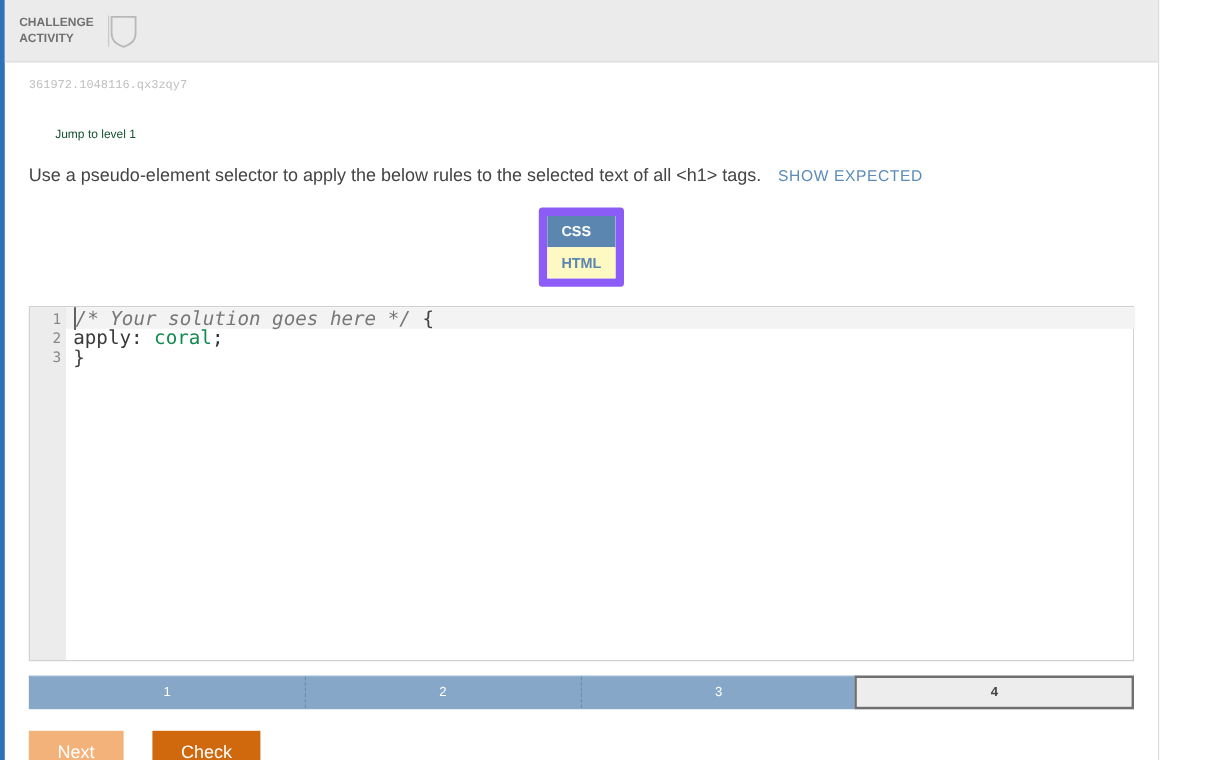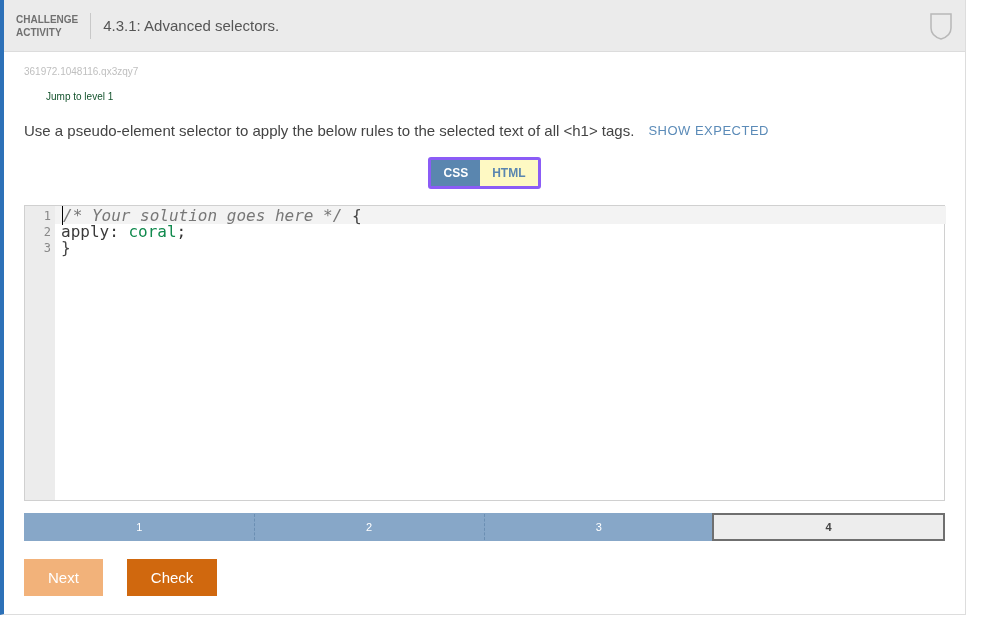--- a/index.html
+++ b/index.html
@@ -9,27 +9,27 @@
     display: flex; align-items: center;
     background: #ebebeb; height: 52px;
     padding: 0 12px;
     border-bottom: 1px solid #dcdcdc;
   }
   .chlabel { font-size: 10px; font-weight: bold; color: #707070; line-height: 1.3; padding-right: 12px; border-right: 1px solid #c8c8c8; }
   .title { font-size: 15px; color: #555; padding-left: 12px; flex: 1; }
   .shield { width: 24px; height: 28px; }
   .shield svg path { fill: none; stroke: #b8b8b8; stroke-width: 1.5; }
   .body { padding: 14px 20px 18px 20px; position: relative; }
-  .refid { font-size: 10px; color: #bfbfbf; margin-bottom: 14px; }
+  .refid { font-size: 10px; color: #bfbfbf; margin-bottom: 30px; font-family: Liberation Mono, monospace; }
   .jump { color: #14532d; font-size: 10px; margin-left: 22px; margin-bottom: 20px; cursor: pointer; }
   .instrrow { display: flex; align-items: center; gap: 14px; margin-bottom: 18px; }
   .instr { font-size: 15px; color: #444; }
   .showexp { color: #5b8bb8; font-size: 13px; letter-spacing: .5px; cursor: pointer; }
   .tabs { display: flex; justify-content: center; margin-bottom: 16px; }
-  .tabgroup { display: inline-flex; border: 3px solid #8b5cf6; border-radius: 3px; overflow: hidden; }
+  .tabgroup { display: inline-flex; border: 7px solid #8b5cf6; border-radius: 3px; overflow: hidden; flex-direction: column; }
   .tab { font-size: 12px; font-weight: bold; padding: 6px 12px; cursor: pointer; }
   .tab.active { background: #5a86af; color: #fff; }
   .tab.inactive { background: #fef9c3; color: #5a86af; }
   .editor { display: flex; border: 1px solid #d0d0d0; height: 296px; }
   .gutter { width: 30px; background: #ececec; text-align: right; padding: 2px 4px 0 0; font-family: Consolas, Menlo, monospace; font-size: 12px; color: #888; line-height: 16px; }
   .code { flex: 1; font-family: Consolas, Menlo, monospace; font-size: 16px; padding: 2px 0 0 6px; line-height: 16px; background: #fff; }
   .line1bg { background: #f3f3f3; margin: -2px -2px 0 -6px; padding: 2px 2px 0 6px; }
   .comment { font-style: italic; color: #777; }
   .brace { color: #444; }
   .prop { color: #3a3a3a; }
@@ -48,21 +48,20 @@
 </head>
 <body>
 
 <div class="container">
 <div class="outer">
   <div class="header">
     <div class="chlabel">
       <span>CHALLENGE</span><br>
       <span>ACTIVITY</span>
     </div>
-    <div class="title">4.3.1: Advanced selectors.</div>
     <div class="shield">
       <svg viewBox="0 0 24 28">
             <path d="M2 2 H22 V16 Q22 24 12 27 Q2 24 2 16 Z"></path>
           </svg>
     </div>
   </div>
 
   <div class="body">
     <div class="refid">361972.1048116.qx3zqy7</div>
     <div class="jump">Jump to level 1</div>

